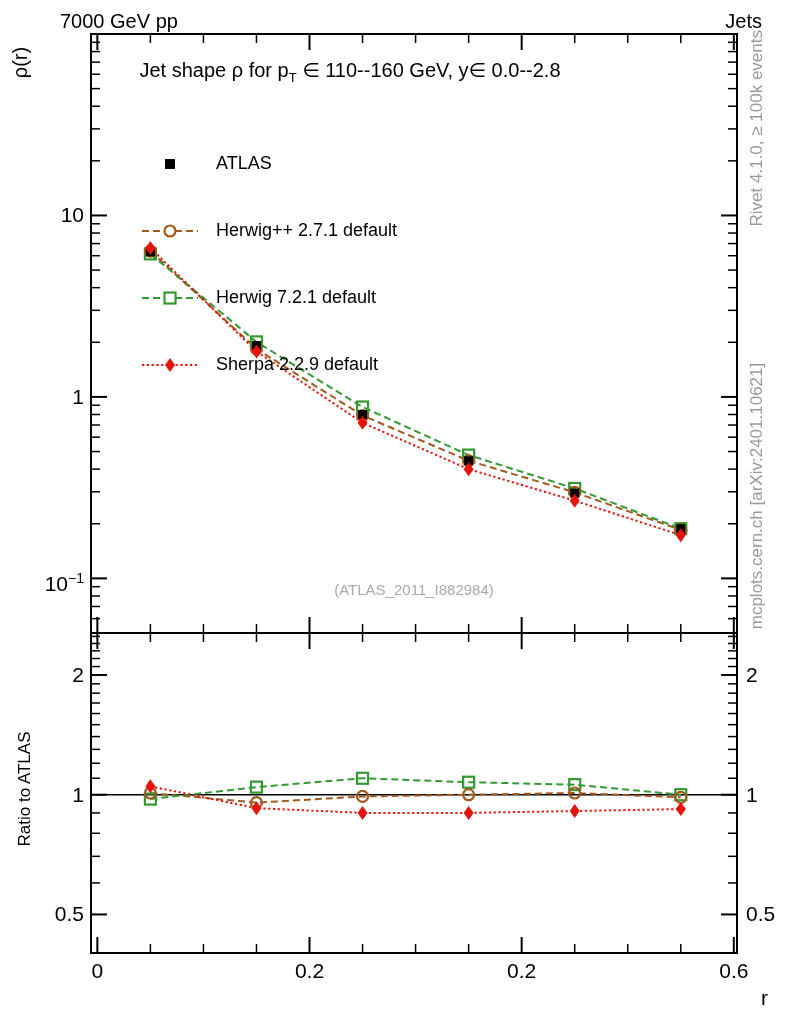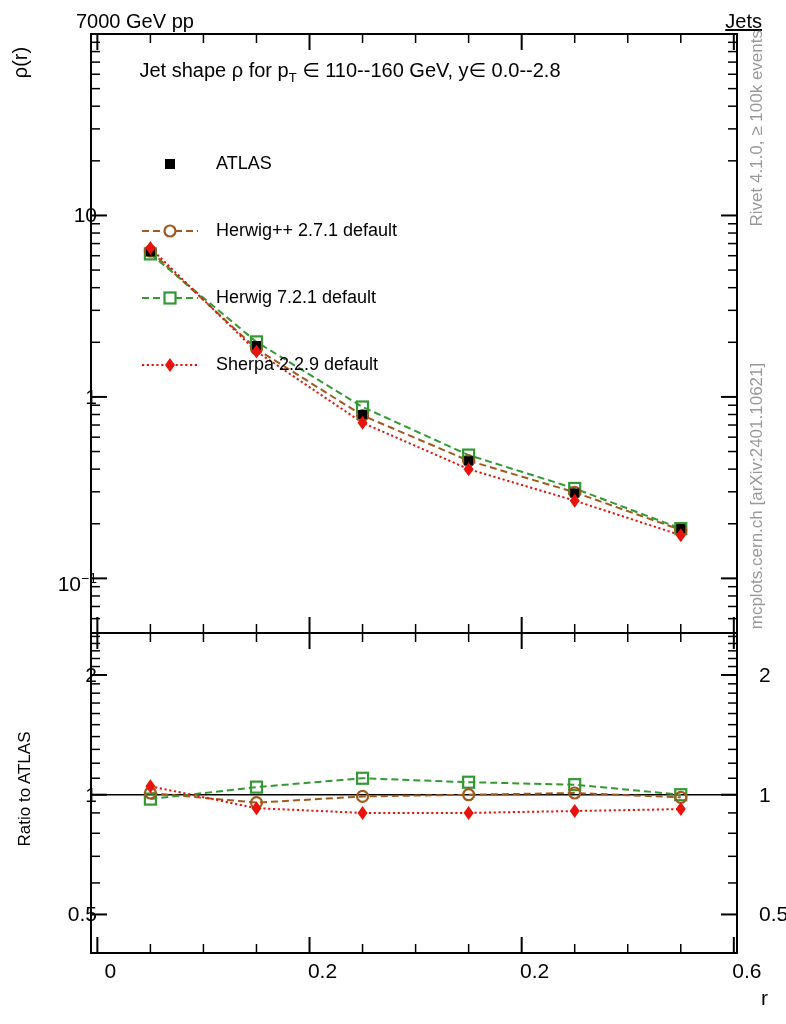--- a/index.html
+++ b/index.html
@@ -3,37 +3,37 @@
 <meta charset="utf-8">
 <style>
   html,body{margin:0;padding:0;background:#fff;}
   .stage{
     position:relative;width:786px;height:1024px;background:#fff;overflow:hidden;
     font-family:"Liberation Sans","DejaVu Sans",sans-serif;color:#000;
   }
   .stage svg{position:absolute;left:0;top:0;}
   .ovl{position:absolute;white-space:nowrap;}
   .hdr{font-size:20px;top:10px;}
-  .hdr-left{left:76px;}
-  .hdr-right{left:91px;width:671px;text-align:right;text-decoration:underline;}
+  .hdr-left{left:60px;}
+  .hdr-right{left:91px;width:671px;text-align:right;}
   .plot-title{left:91px;width:518px;top:58px;text-align:center;font-size:20px;}
   .plot-title sub{font-size:13px;}
   .rot{transform:rotate(-90deg);transform-origin:center;}
   .ylabel-main{left:-40px;top:51px;width:120px;text-align:center;font-size:20px;}
   .ylabel-ratio{left:-105px;top:779px;width:260px;text-align:center;font-size:17px;}
   .side-note{width:330px;color:#999;font-size:17px;}
   .side-top{left:592px;top:185px;text-align:right;}
   .side-bottom{left:592px;top:486px;text-align:center;}
   .watermark{left:91px;width:646px;top:581px;text-align:center;font-size:15px;color:#aaa;}
   .xlabel{left:91px;width:677px;top:986px;text-align:right;font-size:21px;}
   .legend{left:140px;top:110px;}
   .legend-row{display:flex;align-items:center;height:27px;margin-top:40px;}
   .legend-row svg{position:static;flex:0 0 auto;}
   .legend-label{margin-left:16px;font-size:18px;}
-  .tick-lab{position:absolute;font-size:21px;line-height:26px;height:26px;padding-left:13px;}
+  .tick-lab{position:absolute;font-size:21px;line-height:26px;height:26px;}
   .tick-lab sup{font-size:14px;}
   .ylab-left{left:0;width:84px;text-align:right;}
   .ylab-right{left:746px;width:60px;text-align:left;}
   .xlab{width:80px;text-align:center;top:958px;}
 </style>
 </head>
 <body>
 
 <div class="stage">
   <svg id="plot-svg" width="786" height="1024" viewBox="0 0 786 1024">
@@ -251,20 +251,21 @@
 
   <div class="ovl plot-title"><span>Jet shape ρ for p</span><sub>T</sub><span> ∈ 110--160 GeV, y∈ 0.0--2.8</span></div>
 
   <div class="ovl rot ylabel-main">ρ(r)</div>
   <div class="ovl rot ylabel-ratio">Ratio to ATLAS</div>
   <div class="ovl xlabel">r</div>
 
   <div class="ovl rot side-note side-top">Rivet 4.1.0, ≥ 100k events</div>
   <div class="ovl rot side-note side-bottom">mcplots.cern.ch [arXiv:2401.10621]</div>
 
+  <div class="ovl watermark">(ATLAS_2011_I882984)</div>
 
   <div class="ovl legend" id="legend">
       <div class="legend-row">
         <svg width="60" height="18">
           <rect x="25" y="4" width="10" height="10" fill="#000000"></rect>
         </svg>
         <span class="legend-label">ATLAS</span>
       </div>
       <div class="legend-row">
         <svg width="60" height="18">

